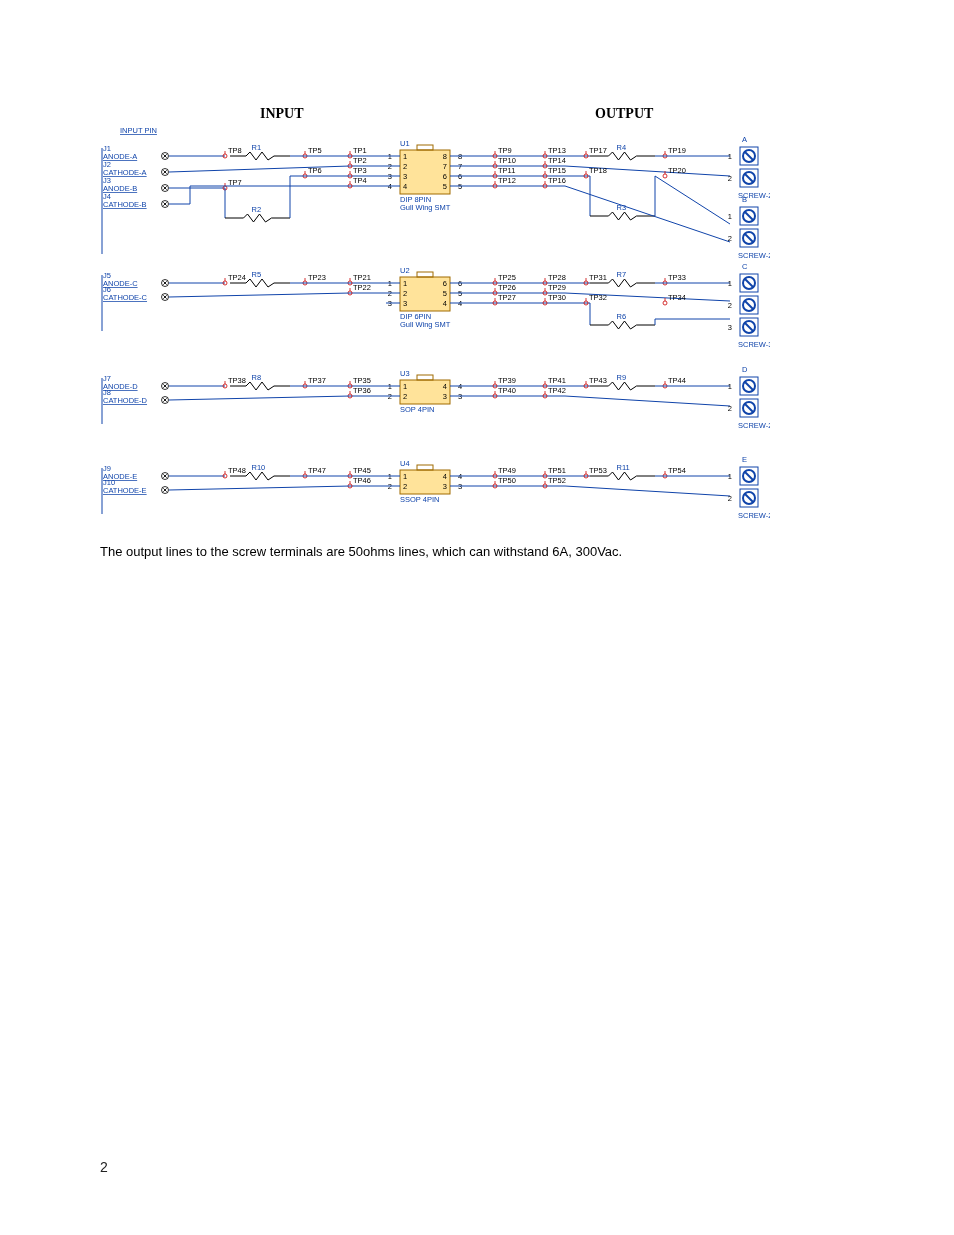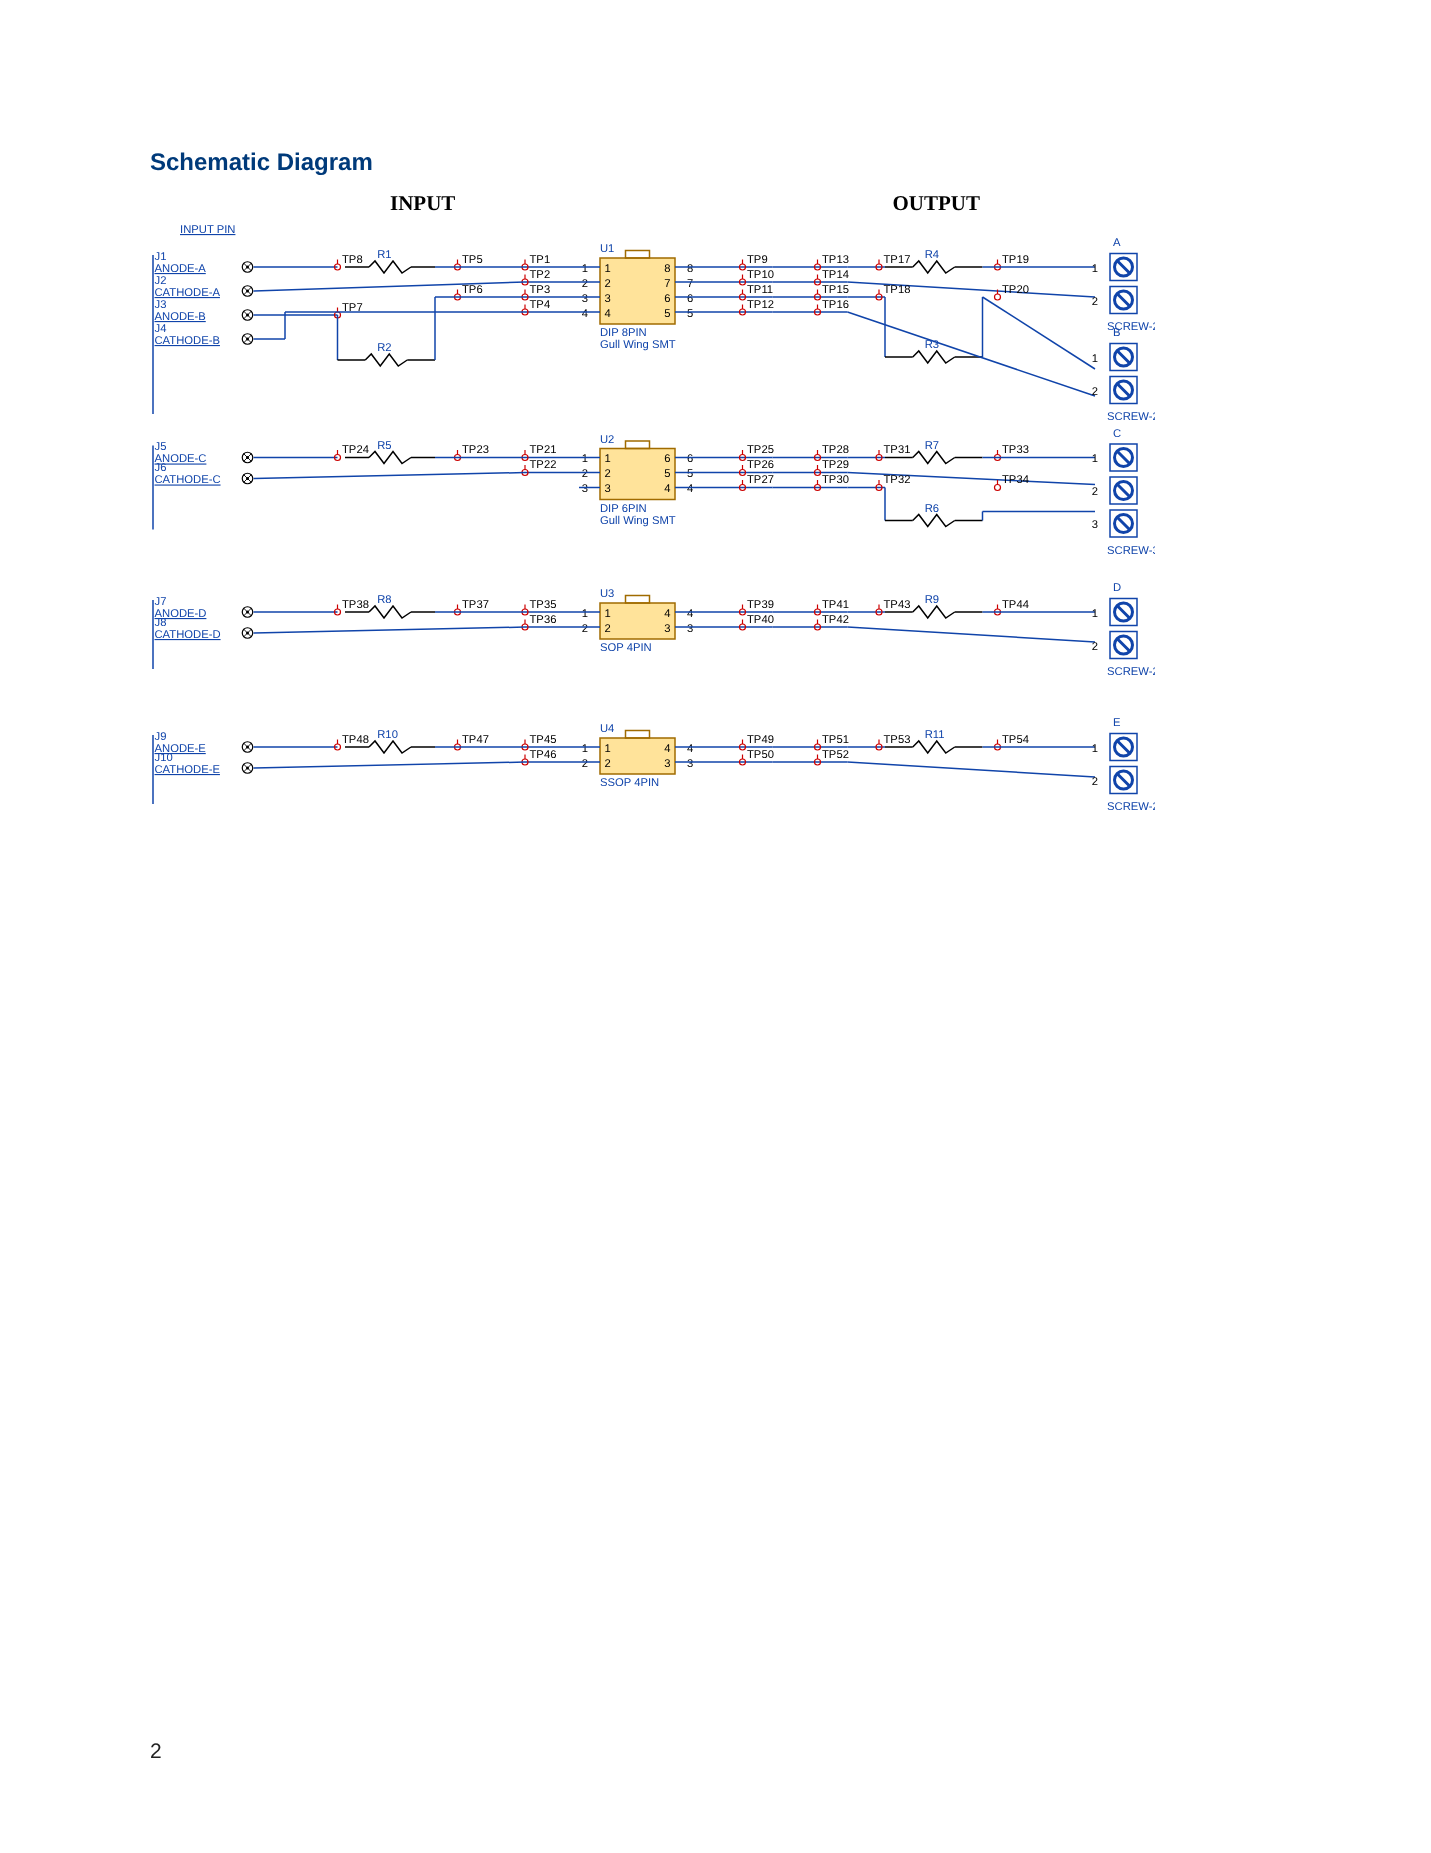--- a/index.html
+++ b/index.html
@@ -10,21 +10,20 @@
 .lbl{font-size:7.5px;fill:#000}
 .ulbl{font-size:7.5px;fill:#000;text-decoration:underline}
 .blue{fill:#1044aa}
 .caption{font-size:13px;color:#000;margin-top:8px}
 .pgnum{position:absolute;left:100px;bottom:60px;font-size:14px}
 </style>
 </head>
 <body>
 
 <div class="page">
-  <div class="title">Schematic Diagram</div>
   <div class="diagram">
     <svg id="schematic-svg" width="670" height="430" viewBox="0 0 670 430">
         <text x="160" y="12" font-size="14" font-weight="900" font-family="Arial Black">INPUT</text>
         <text x="495" y="12" font-size="14" font-weight="900" font-family="Arial Black">OUTPUT</text>
         <text x="20" y="27" class="ulbl blue" text-anchor="start" font-size="7.5">INPUT PIN</text>
         <rect x="300" y="44" width="50" height="44" fill="#ffe39a" stroke="#a06b00" stroke-width="1"></rect>
         <rect x="317" y="39" width="16" height="5" fill="none" stroke="#a06b00" stroke-width="1"></rect>
         <text x="300" y="40" class="lbl blue" text-anchor="start" font-size="7.5">U1</text>
         <text x="300" y="96" class="lbl blue" text-anchor="start" font-size="7.5">DIP 8PIN</text>
         <text x="300" y="104" class="lbl blue" text-anchor="start" font-size="7.5">Gull Wing SMT</text>
@@ -498,14 +497,15 @@
         <circle cx="649" cy="392" r="6" fill="none" stroke="#1044aa" stroke-width="2"></circle>
         <line x1="645" y1="388" x2="653" y2="396" stroke="#1044aa" stroke-width="2"></line>
         <text x="632" y="395" class="lbl" text-anchor="end" font-size="7.5">2</text>
         <text x="638" y="412" class="lbl blue" text-anchor="start" font-size="7.5">SCREW-2PIN</text>
         <line x1="2" y1="42" x2="2" y2="148" stroke="#1044aa" stroke-width="1"></line>
         <line x1="2" y1="169" x2="2" y2="225" stroke="#1044aa" stroke-width="1"></line>
         <line x1="2" y1="272" x2="2" y2="318" stroke="#1044aa" stroke-width="1"></line>
         <line x1="2" y1="362" x2="2" y2="408" stroke="#1044aa" stroke-width="1"></line>
       </svg>
   </div>
+  <div class="caption">The output lines to the screw terminals are 50ohms lines, which can withstand 6A, 300Vac.</div>
   <div class="pgnum">2</div>
 </div>
 
 </body></html>

